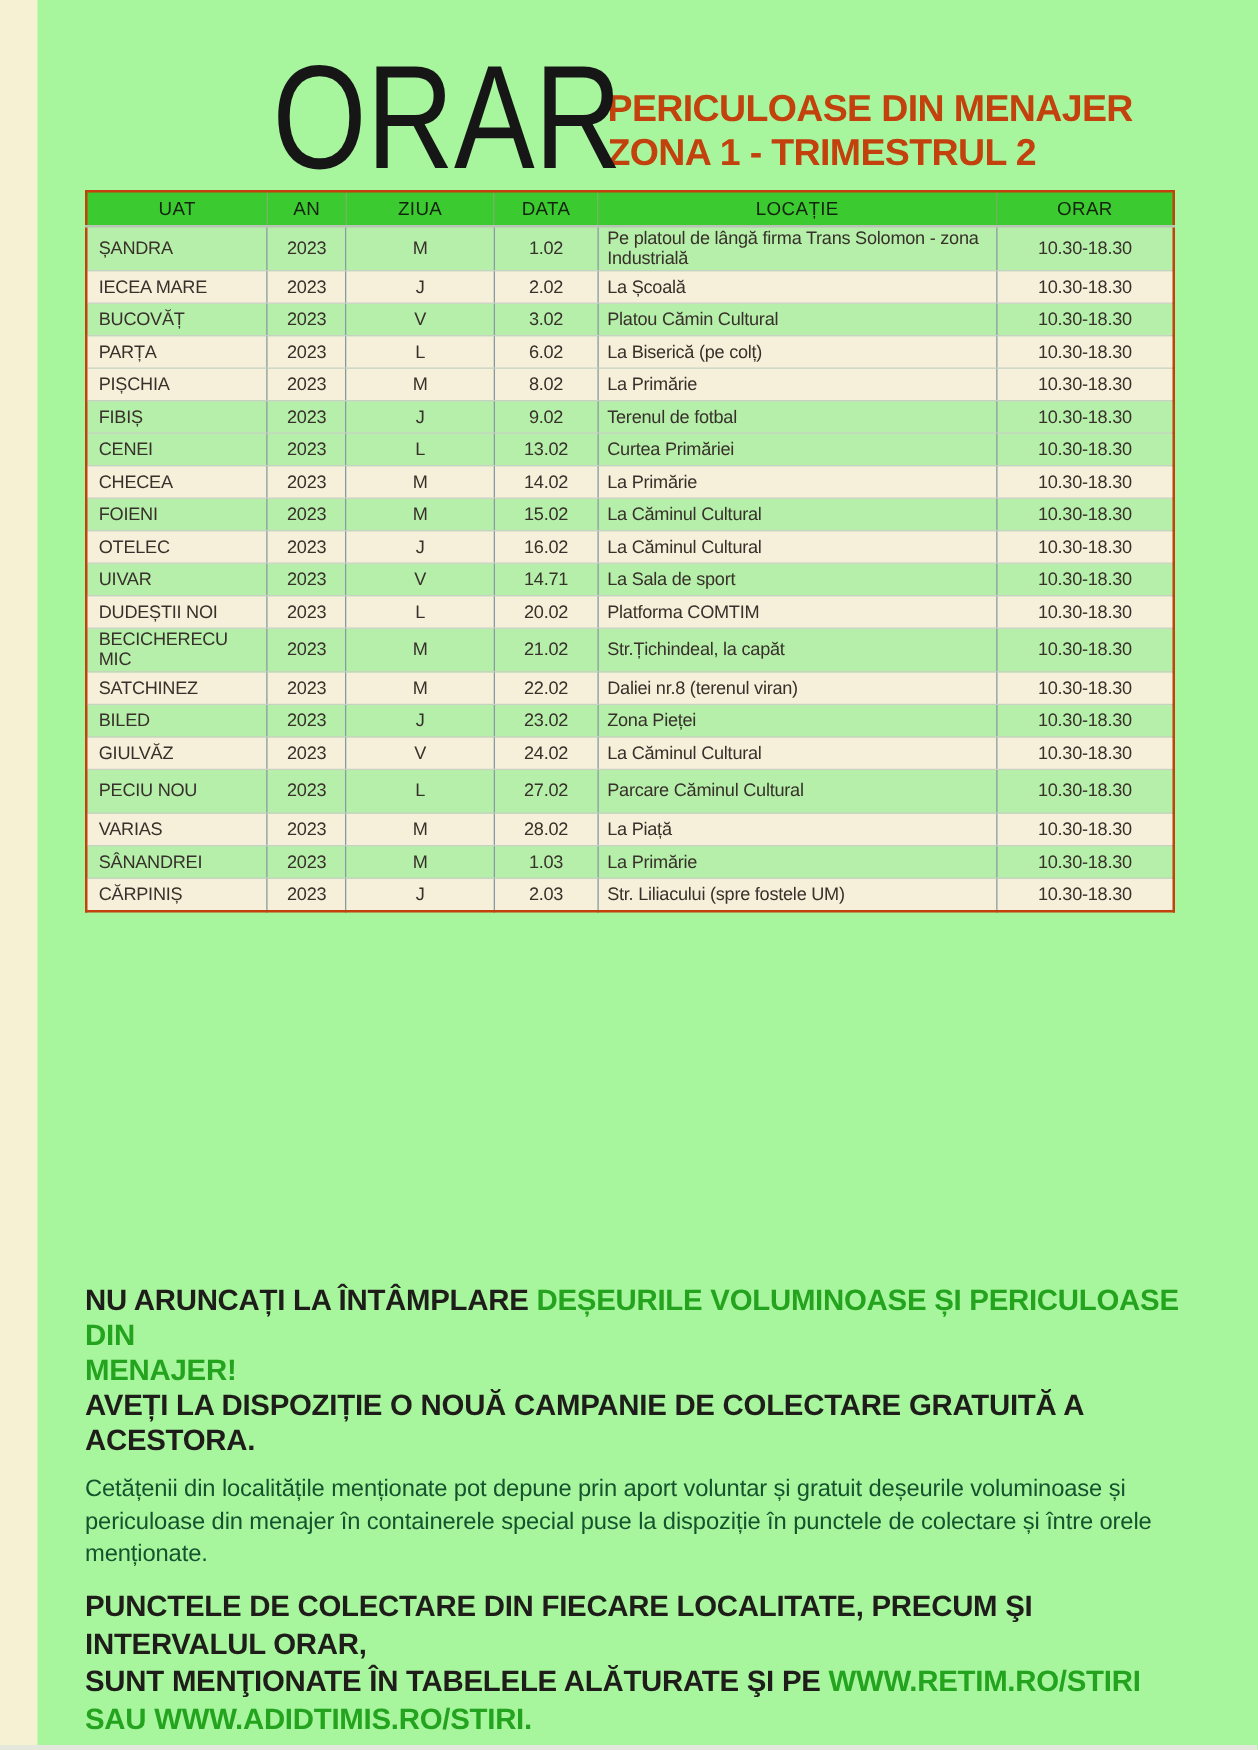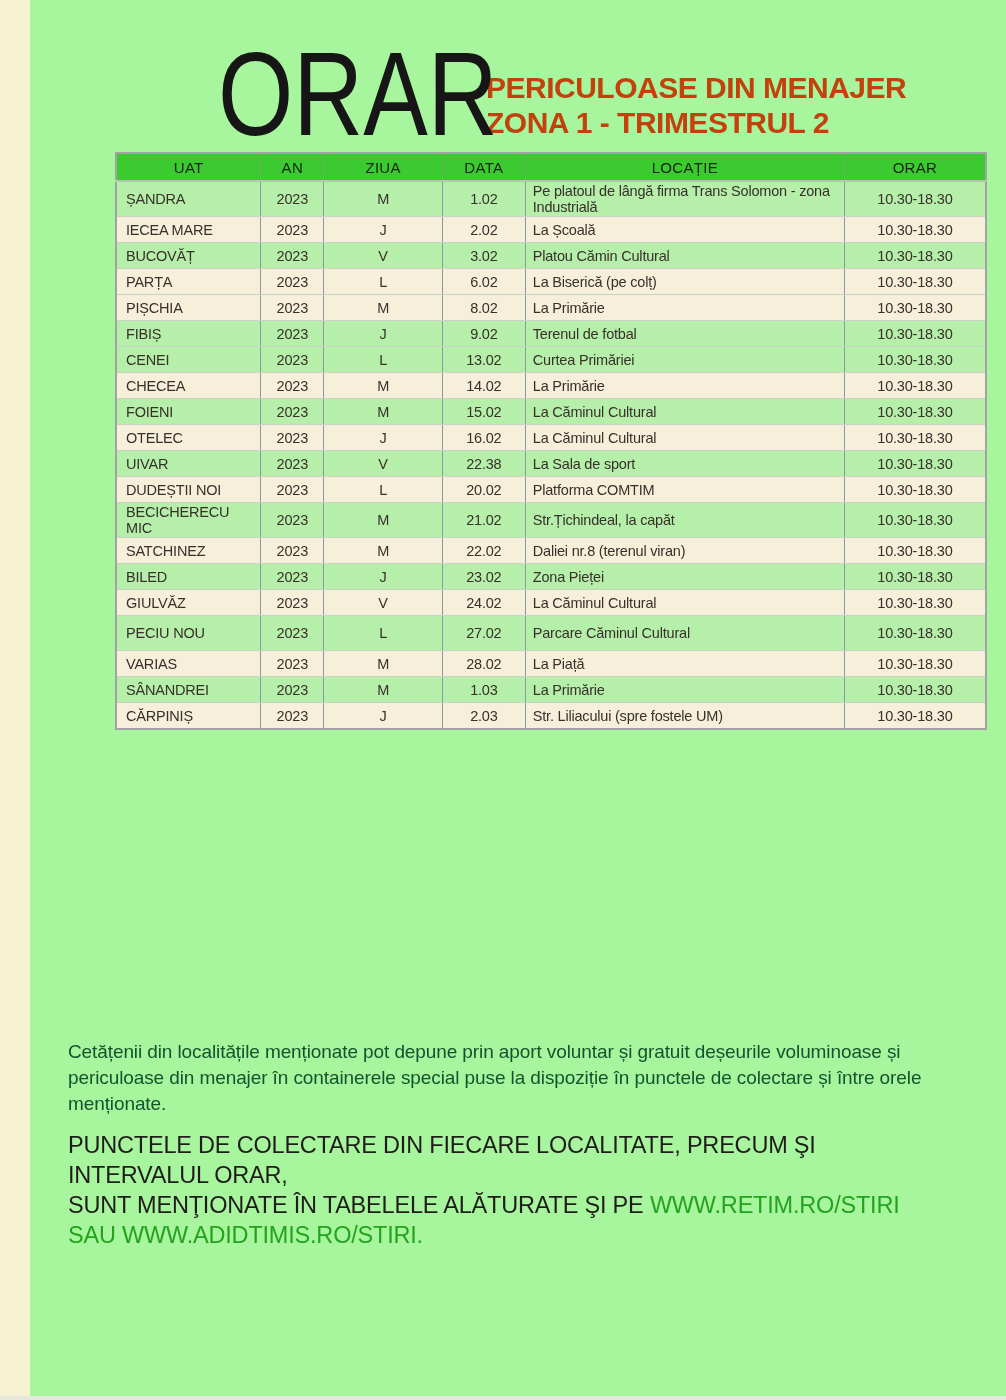--- a/index.html
+++ b/index.html
@@ -26,21 +26,21 @@
   .title{
     font-size:118px;line-height:0.92;font-weight:400;color:#161616;
     transform:scaleX(0.82);transform-origin:left top;
     width:310px;white-space:nowrap;
   }
   .subtitle{margin-left:-42px;padding-top:30px;font-size:30px;font-weight:bold;
     line-height:1.17;color:#c2410c;letter-spacing:-0.5px;white-space:nowrap;}
 
   
   .table-wrap{position:absolute;left:68px;top:152px;width:872px;}
-  table{width:100%;border-collapse:collapse;border:2px solid #a3a3a3;margin-left:47px;}
+  table{width:100%;border-collapse:collapse;border:2px solid #c2410c;}
   th{
     background:var(--header-green);
     font-size:15px;font-weight:400;color:#13230e;
     height:24px;border:1px solid #6fae62;border-bottom:2px solid #b9c4b4;
     letter-spacing:0.3px;
   }
   td{
     font-size:14.5px;color:#38302a;height:23px;padding:1px 4px;
     border-left:1px solid #8a98a2;border-right:1px solid #8a98a2;
     border-top:1px solid #c9d0c4;border-bottom:1px solid #c9d0c4;
@@ -51,21 +51,21 @@
   .row-tall td{height:32px;}
   .col-uat{text-align:left;padding-left:9px;}
   .col-an,.col-ziua,.col-data,.col-orar{text-align:center;}
   .col-locatie{text-align:left;padding-left:7px;}
 
   
   .footer{position:absolute;left:68px;top:1026px;width:886px;}
   .headline{font-size:23.5px;font-weight:bold;line-height:28px;letter-spacing:-0.2px;color:#1f1d1a;}
   .green{color:var(--accent);}
   .info-par{margin-top:13px;font-size:19px;line-height:26px;color:#14532d;letter-spacing:-0.1px;}
-  .points{margin-top:13px;font-size:23.5px;font-weight:normal;line-height:30px;letter-spacing:-0.2px;color:#1f1d1a;}
+  .points{margin-top:13px;font-size:23.5px;font-weight:bold;line-height:30px;letter-spacing:-0.2px;color:#1f1d1a;}
 </style>
 </head>
 <body>
 
 <div class="left-strip"></div>
 
 <div class="header">
   <div class="title">ORAR</div>
   <div class="subtitle">
     <div>PERICULOASE DIN MENAJER</div>
@@ -171,21 +171,21 @@
           <td class="col-an">2023</td>
           <td class="col-ziua">J</td>
           <td class="col-data">16.02</td>
           <td class="col-locatie">La Căminul Cultural</td>
           <td class="col-orar">10.30-18.30</td>
         </tr>
         <tr class="row-green">
           <td class="col-uat">UIVAR</td>
           <td class="col-an">2023</td>
           <td class="col-ziua">V</td>
-          <td class="col-data">22.38</td>
+          <td class="col-data">14.71</td>
           <td class="col-locatie">La Sala de sport</td>
           <td class="col-orar">10.30-18.30</td>
         </tr>
         <tr class="row-cream">
           <td class="col-uat">DUDEȘTII NOI</td>
           <td class="col-an">2023</td>
           <td class="col-ziua">L</td>
           <td class="col-data">20.02</td>
           <td class="col-locatie">Platforma COMTIM</td>
           <td class="col-orar">10.30-18.30</td>
@@ -252,20 +252,25 @@
           <td class="col-ziua">J</td>
           <td class="col-data">2.03</td>
           <td class="col-locatie">Str. Liliacului (spre fostele UM)</td>
           <td class="col-orar">10.30-18.30</td>
         </tr>
       </tbody>
   </table>
 </div>
 
 <div class="footer">
+  <div class="headline">
+    <div><span>NU ARUNCAȚI LA ÎNTÂMPLARE </span><span class="green">DEȘEURILE VOLUMINOASE ȘI PERICULOASE DIN</span></div>
+    <div class="green">MENAJER!</div>
+    <div>AVEȚI LA DISPOZIȚIE O NOUĂ CAMPANIE DE COLECTARE GRATUITĂ A ACESTORA.</div>
+  </div>
   <div class="info-par">Cetățenii din localitățile menționate pot depune prin aport voluntar și gratuit deșeurile voluminoase și periculoase din menajer în containerele special puse la dispoziție în punctele de colectare și între orele menționate.</div>
   <div class="points">
     <div>PUNCTELE DE COLECTARE DIN FIECARE LOCALITATE, PRECUM ŞI INTERVALUL ORAR,</div>
     <div><span>SUNT MENŢIONATE ÎN TABELELE ALĂTURATE ŞI PE </span><span class="green">WWW.RETIM.RO/STIRI</span></div>
     <div class="green"><span>SAU </span><span>WWW.ADIDTIMIS.RO/STIRI.</span></div>
   </div>
 </div>
 
 <div class="bottom-strip"></div>
 

